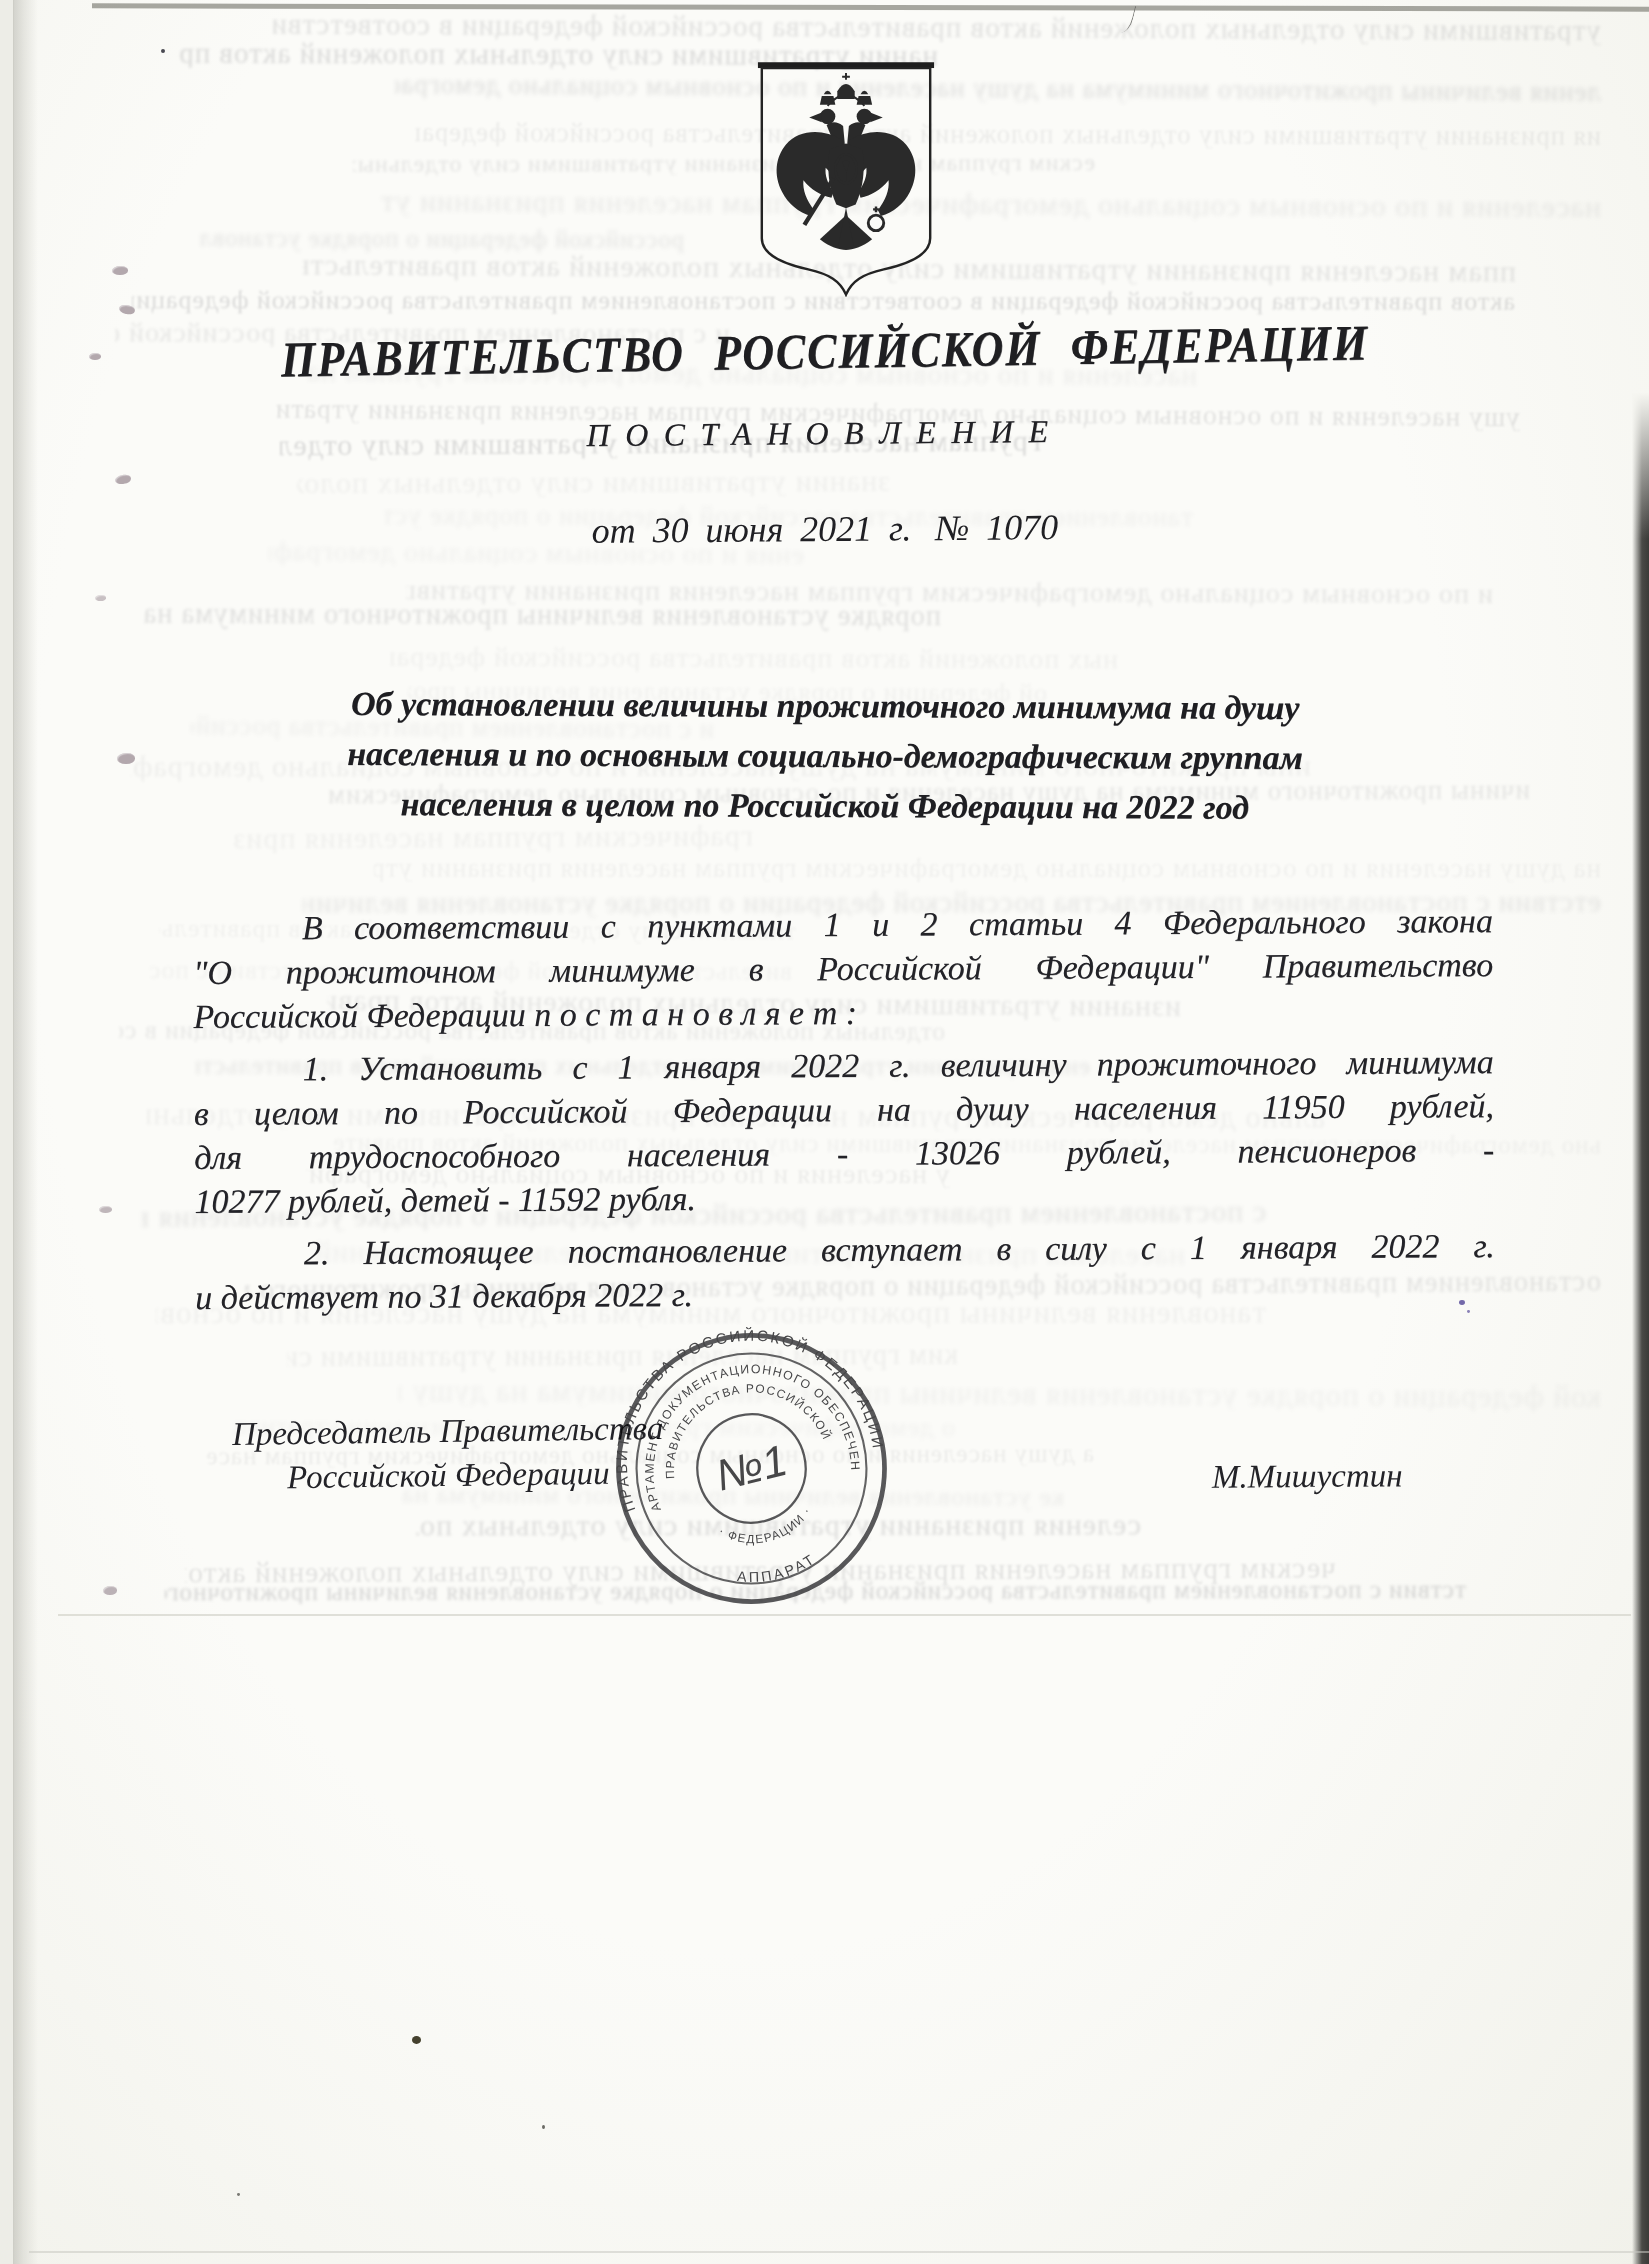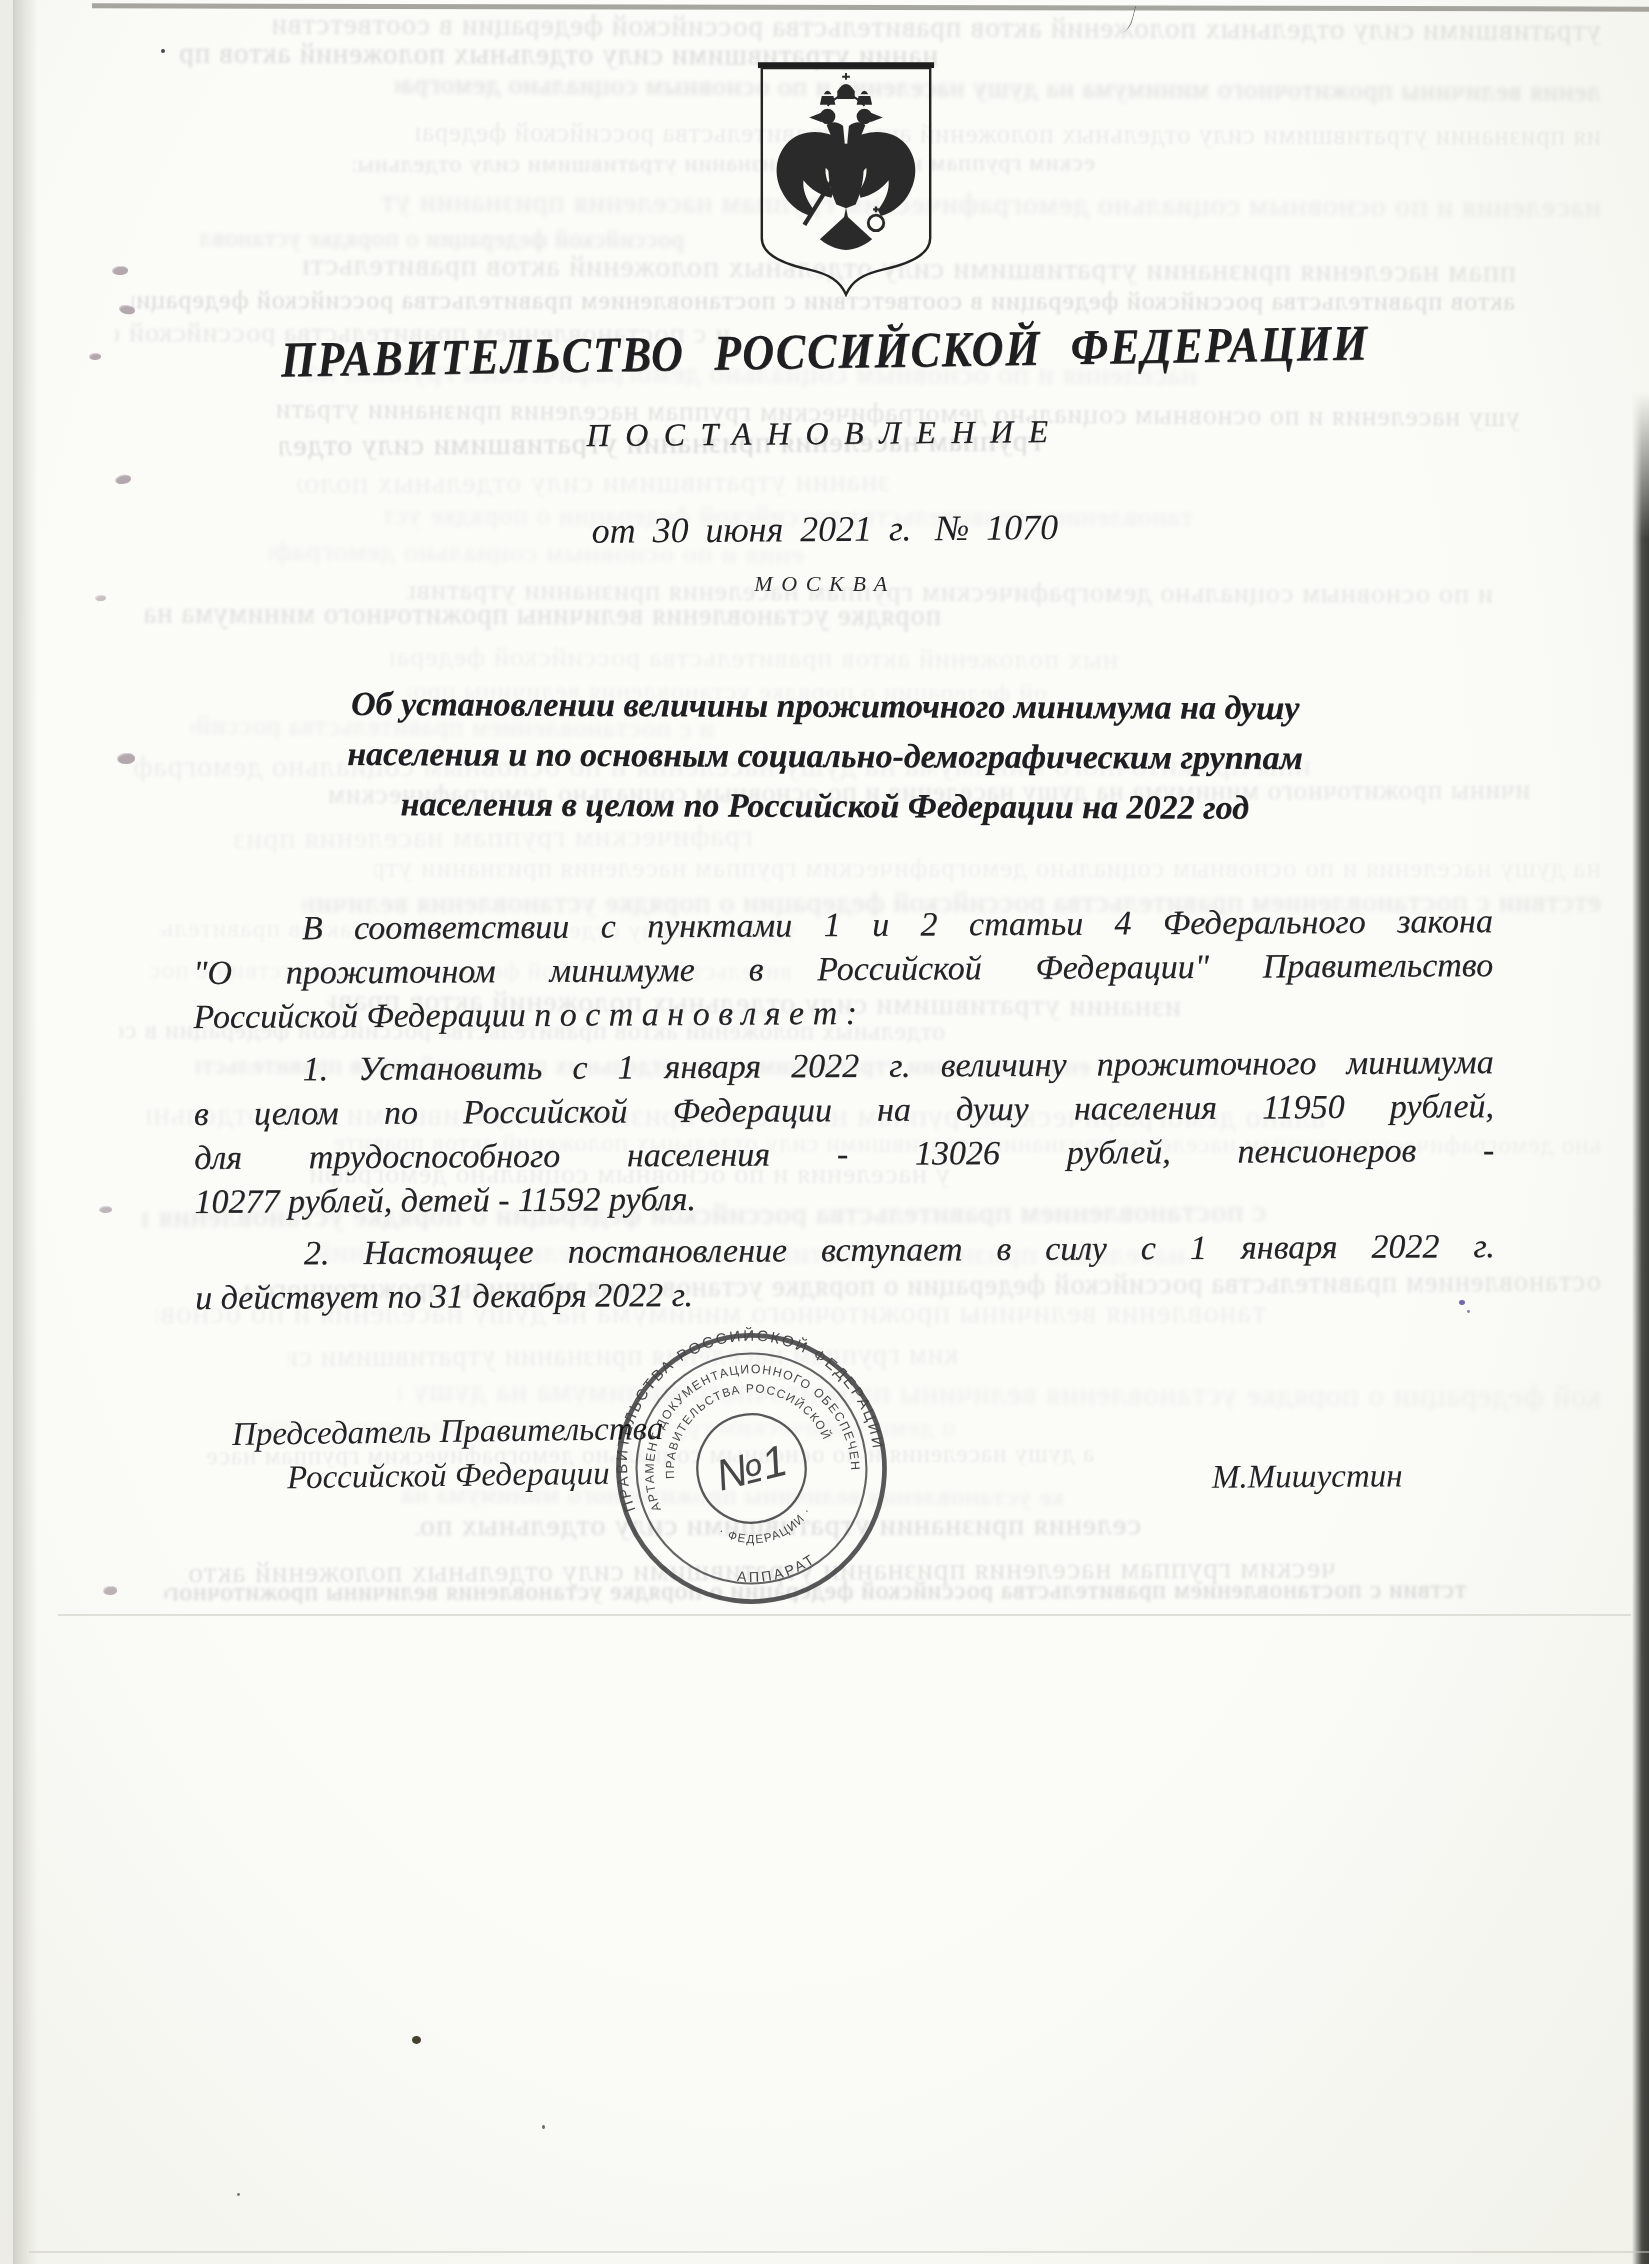--- a/index.html
+++ b/index.html
@@ -143,21 +143,20 @@
         <path d="M89,113 q4,-4 8,0 q-2,7 -4,11 q-2,-7 -4,-11"></path>
         <path d="M93,160 L101,200 L85,200 Z"></path>
       </g>
     </svg>
 
     <div class="c org"><span class="org-inner">ПРАВИТЕЛЬСТВО РОССИЙСКОЙ ФЕДЕРАЦИИ</span></div>
     <div class="c doctype">ПОСТАНОВЛЕНИЕ</div>
     <div class="c dateline">
       <span>от 30 июня 2021 г.</span><span class="docnum">№ 1070</span>
     </div>
-    <div class="c city">МОСКВА</div>
 
     <div class="c title">
         <div>Об установлении величины прожиточного минимума на душу</div>
         <div>населения и по основным социально-демографическим группам</div>
         <div>населения в целом по Российской Федерации на 2022 год</div>
       </div>
 
     <div class="body">
         <div class="para">
           <div class="bline jline iline">В соответствии с пунктами 1 и 2 статьи 4 Федерального закона</div>

